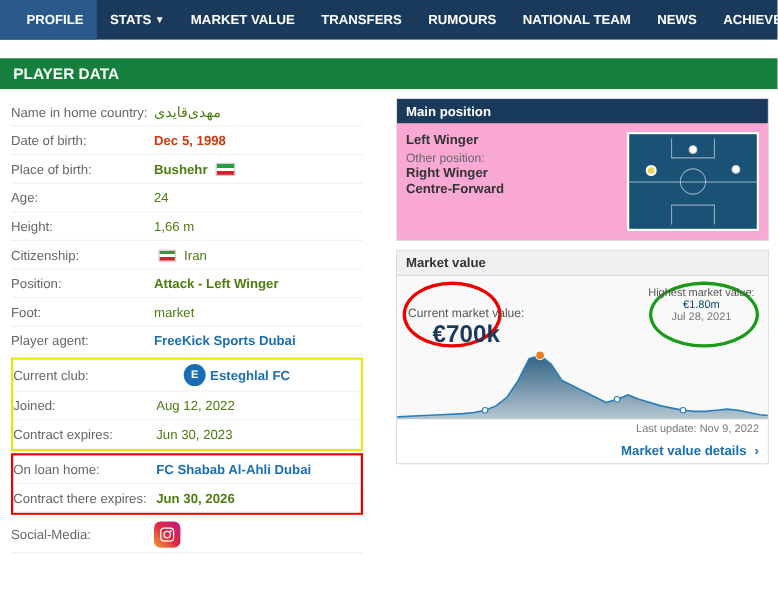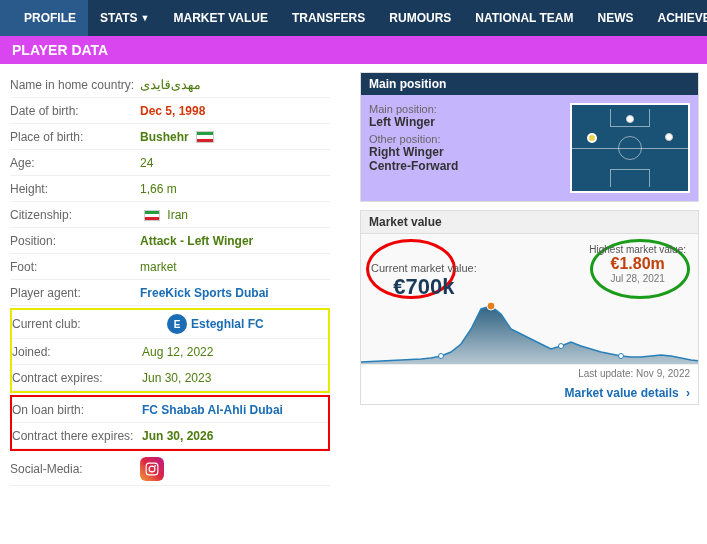--- a/index.html
+++ b/index.html
@@ -23,26 +23,27 @@
       font-weight: bold;
       text-transform: uppercase;
       cursor: pointer;
       white-space: nowrap;
     }
     .nav-item.active { background: #2a5a8c; padding-left: 24px; }
     .nav-item .arrow { margin-left: 3px; font-size: 9px; }
 
     
     .section-header {
-      background: #d946ef;
+      background: #15803d;
       color: #fff;
       padding: 6px 12px;
       font-size: 14px;
       font-weight: bold;
       text-transform: uppercase;
+      margin-top: 17px;
     }
 
     
     .main-content {
       display: flex;
       gap: 12px;
     }
 
     
     .player-data {
@@ -141,21 +142,21 @@
     }
 
     
     .right-panel {
       flex: 1;
       padding: 8px;
     }
 
     
     .position-section {
-      background: #c4b5fd;
+      background: #f9a8d4;
       border: 1px solid #ddd;
       margin-bottom: 8px;
     }
     .position-header {
       background: #1a3a5c;
       color: #fff;
       padding: 4px 8px;
       font-size: 12px;
       font-weight: bold;
     }
@@ -281,21 +282,21 @@
     }
 
     .market-highest {
       position: absolute;
       right: 12px;
       top: 10px;
       text-align: center;
       font-size: 11px;
       color: #555;
     }
-    .market-highest-val { font-weight: bold; font-size: 16px; color: #c2410c; }
+    .market-highest-val { font-weight: normal; font-size: 10px; color: #0c4a6e; }
     .market-highest-date { font-size: 10px; color: #777; }
 
     
     .market-chart {
       position: absolute;
       bottom: 0; left: 0; right: 0;
       height: 70px;
     }
 
     .market-footer {
@@ -405,21 +406,21 @@
         <span class="data-value">Aug 12, 2022</span>
       </div>
       <div class="data-row">
         <span class="data-label">Contract expires:</span>
         <span class="data-value">Jun 30, 2023</span>
       </div>
     </div>
 
     <div class="loan-section">
       <div class="data-row" style="border-bottom:1px solid #f0f0f0;">
-        <span class="data-label">On loan birth:</span>
+        <span class="data-label">On loan home:</span>
         <span class="data-value blue-link bold" style="cursor:pointer;">FC Shabab Al-Ahli Dubai</span>
       </div>
       <div class="data-row">
         <span class="data-label">Contract there expires:</span>
         <span class="data-value bold">Jun 30, 2026</span>
       </div>
     </div>
 
     <div class="data-row">
       <span class="data-label">Social-Media:</span>
@@ -435,21 +436,20 @@
     </div>
 
   </div>
 
   <div class="right-panel">
 
     <div class="position-section">
       <div class="position-header">Main position</div>
       <div class="position-content">
         <div class="position-text">
-          <div class="position-label">Main position:</div>
           <div class="position-value">Left Winger</div>
           <div class="position-other">Other position:</div>
           <div class="position-other-val">Right Winger</div>
           <div class="position-other-val">Centre-Forward</div>
         </div>
 
         <div class="pitch-diagram">
           <div class="pitch-center-line"></div>
           <div class="pitch-center-circle"></div>
           <div class="pitch-penalty-top"></div>

